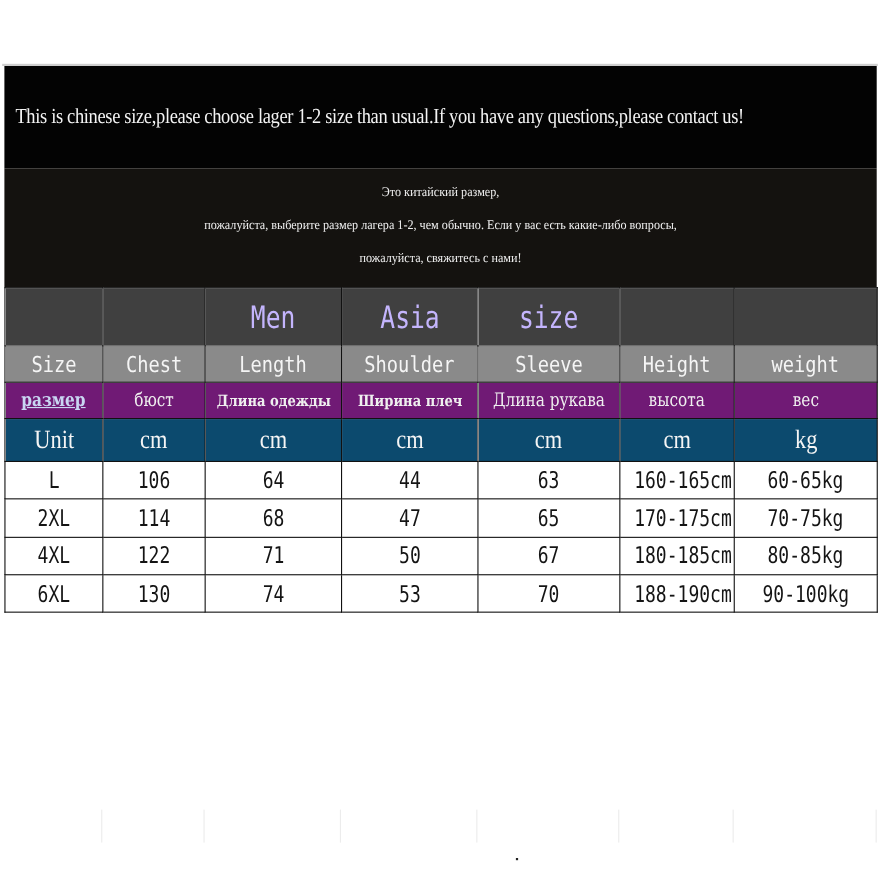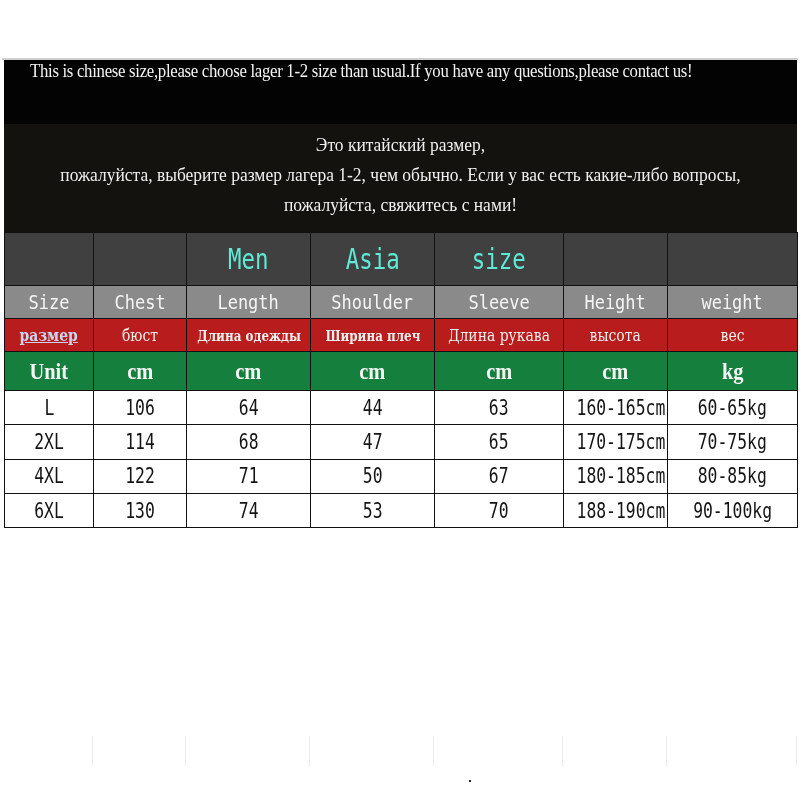--- a/index.html
+++ b/index.html
@@ -22,43 +22,44 @@
     }
     .top-rule {
       position: absolute;
       left: 2px;
       top: 58px;
       width: 796px;
       height: 2px;
       background: #cfcfcf;
     }
     .banner-en {
-      height: 64px;
+      height: 93px;
       background: #030303;
       color: #f4f4f4;
       display: flex;
-      padding-left: 26px;
+      align-items: center;
+      padding-left: 10px;
       font-size: 19.5px;
       letter-spacing: -0.35px;
       white-space: nowrap;
       box-sizing: border-box;
       font-family: "Liberation Serif", serif;
       transform-origin: left center;
     }
     .banner-en span {
       display: inline-block;
       transform: scaleX(0.86);
       transform-origin: left center;
     }
     .banner-ru {
       height: 108px;
       background: #14120f;
       color: #f0f0f0;
       text-align: center;
-      font-size: 19px;
+      font-size: 12px;
       line-height: 30px;
       padding-top: 6px;
       box-sizing: border-box;
       font-family: "Liberation Serif", serif;
     }
     .banner-ru div {
       display: block;
       transform: scaleX(0.92);
     }
     table.size-table {
@@ -70,42 +71,42 @@
       border: 1.5px solid #111111;
       text-align: center;
       vertical-align: middle;
       padding: 0;
       overflow: hidden;
       white-space: nowrap;
     }
     .row-title td {
       height: 52px;
       background: #404040;
-      color: #5eead4;
+      color: #c4b5fd;
       font-family: "DejaVu Sans Mono", "Liberation Mono", monospace;
       font-size: 28px;
     }
     .row-title td span {
       display: inline-block;
       transform: scaleX(0.8);
     }
     .row-en td {
       height: 32px;
       background: #8a8a8a;
       color: #f5f5f5;
       font-family: "DejaVu Sans Mono", "Liberation Mono", monospace;
       font-size: 20px;
     }
     .row-en td span {
       display: inline-block;
       transform: scaleX(0.85);
     }
     .row-ru td {
       height: 32px;
-      background: #b91c1c;
+      background: #701a75;
       color: #efefef;
       font-family: "DejaVu Serif", serif;
       font-size: 17px;
     }
     .row-ru td span {
       display: inline-block;
       transform: scaleX(0.82);
     }
     .row-ru td.narrow span {
       font-size: 14px;
@@ -113,24 +114,24 @@
       transform: scaleX(0.85);
     }
     .row-ru td.ru-size span {
       color: #c9d6f2;
       text-decoration: underline;
       font-weight: bold;
       font-size: 17px;
     }
     .row-unit td {
       height: 38px;
-      background: #15803d;
+      background: #0c4a6e;
       color: #f5f5f5;
       font-family: "Liberation Serif", serif;
-      font-weight: bold;
+      font-weight: normal;
       font-size: 24px;
     }
     .row-unit td span {
       display: inline-block;
       transform: scaleX(0.85);
     }
     .row-data td {
       height: 33.3px;
       background: #ffffff;
       color: #141414;

